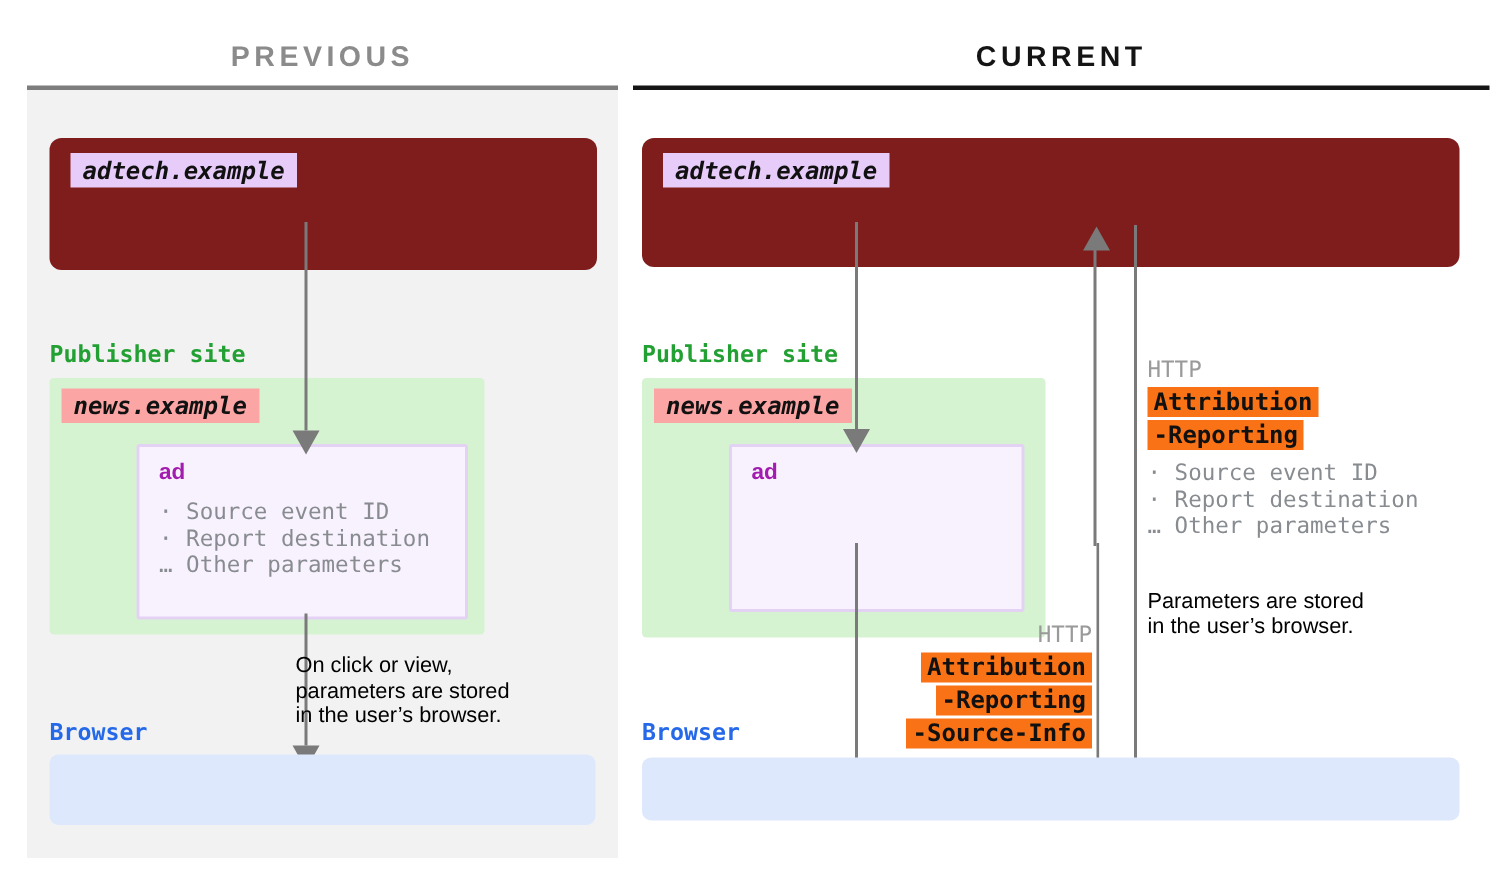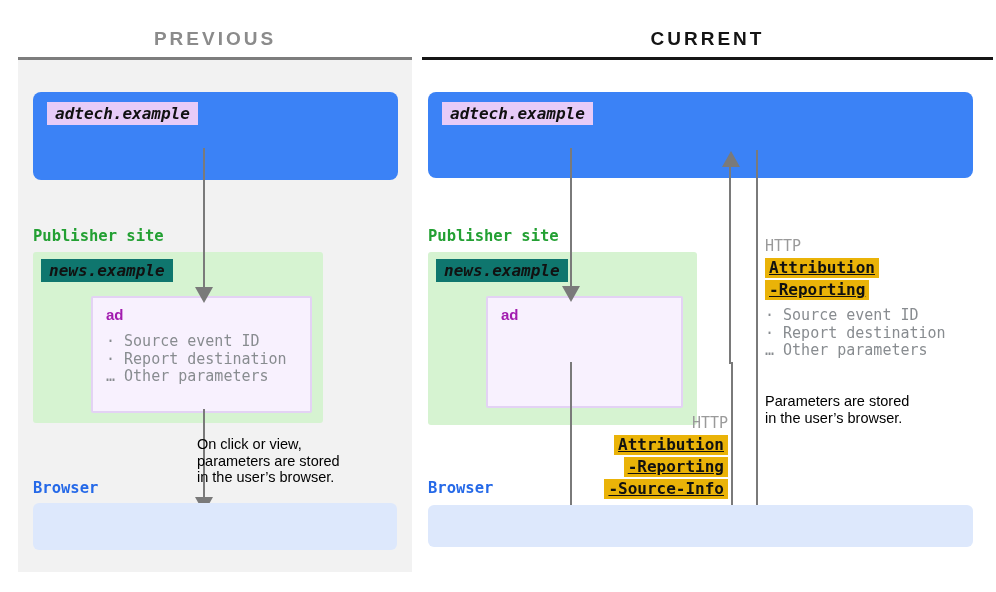--- a/index.html
+++ b/index.html
@@ -12,31 +12,31 @@
     letter-spacing:3px; text-align:center;
   }
   .title-prev { left:18px; width:394px; color:#8b8b8b; }
   .title-curr { left:422px; width:571px; color:#141414; }
   .rule { position:absolute; height:3px; }
   .rule-prev { left:18px; top:57px; width:394px; background:#7d7d7d; }
   .rule-curr { left:422px; top:57px; width:571px; background:#151515; }
   .panel-bg { position:absolute; left:18px; top:60px; width:394px; height:512px; background:#f2f2f2; }
 
   .box { position:absolute; }
-  .purple-box { background:#3b82f6; border-radius:8px; }
+  .purple-box { background:#7f1d1d; border-radius:8px; }
   .green-box { background:#d6f3d1; border-radius:3px; }
   .blue-box { background:#dde8fc; border-radius:6px; }
   .ad-box { background:#f8f1fe; border:2px solid #e3d2f4; border-radius:2px; }
 
   .tag {
     display:inline-block; padding:2px 8px; color:#111;
     font:bold italic 16px "DejaVu Sans Mono", monospace;
   }
   .tag-purple { background:#e7cbf8; margin:10px 0 0 14px; }
-  .tag-green { background:#0f766e; margin:7px 0 0 8px;text-align:center; }
+  .tag-green { background:#fca5a5; margin:7px 0 0 8px;text-align:center; }
 
   .sitelabel { position:absolute; font:bold 15.5px "DejaVu Sans Mono", monospace; color:#23a033; }
   .browserlabel { position:absolute; font:bold 15.5px "DejaVu Sans Mono", monospace; color:#2569e8; }
 
   .ad-name { margin:8px 0 10px 13px; font:bold 15px "Liberation Sans", sans-serif; color:#a21caf; }
   .mono-muted { font:15px "DejaVu Sans Mono", monospace; color:#888c90; line-height:17.5px; }
   .ad-params { margin-left:13px; }
 
   .vline { position:absolute; width:2px; background:#7a7a7a; }
   .arr-down { position:absolute; width:0; height:0;
@@ -46,22 +46,22 @@
     border-left:9px solid transparent; border-right:9px solid transparent;
     border-bottom:16px solid #7a7a7a; }
   .uloop { position:absolute; left:570px; top:362px; width:159px; height:173px;
     border-left:2px solid #7a7a7a; border-right:2px solid #7a7a7a;
     border-bottom:2px solid #7a7a7a; border-radius:0 0 28px 28px; }
 
   .note { position:absolute; font:14.5px "Liberation Sans", sans-serif;
     color:#000000; line-height:16.5px; white-space:pre-line; }
 
   .http { font:15px "DejaVu Sans Mono", monospace; color:#9a9a9a; line-height:19px; }
-  .hl { display:inline-block; background:#eab308; color:#111; padding:0 4px;
-    font:bold 16px "DejaVu Sans Mono", monospace; line-height:20px;text-decoration:underline; }
+  .hl { display:inline-block; background:#f97316; color:#111; padding:0 4px;
+    font:bold 16px "DejaVu Sans Mono", monospace; line-height:20px; }
   .hl-line { margin-top:2px; }
   .colon { font:bold 16px "DejaVu Sans Mono", monospace; color:#111; }
   .hdr-stack { position:absolute; }
   .stack-right { text-align:right; }
   .params-block { margin-top:7px; }
 </style>
 </head>
 <body>
 
 <div class="canvas">

